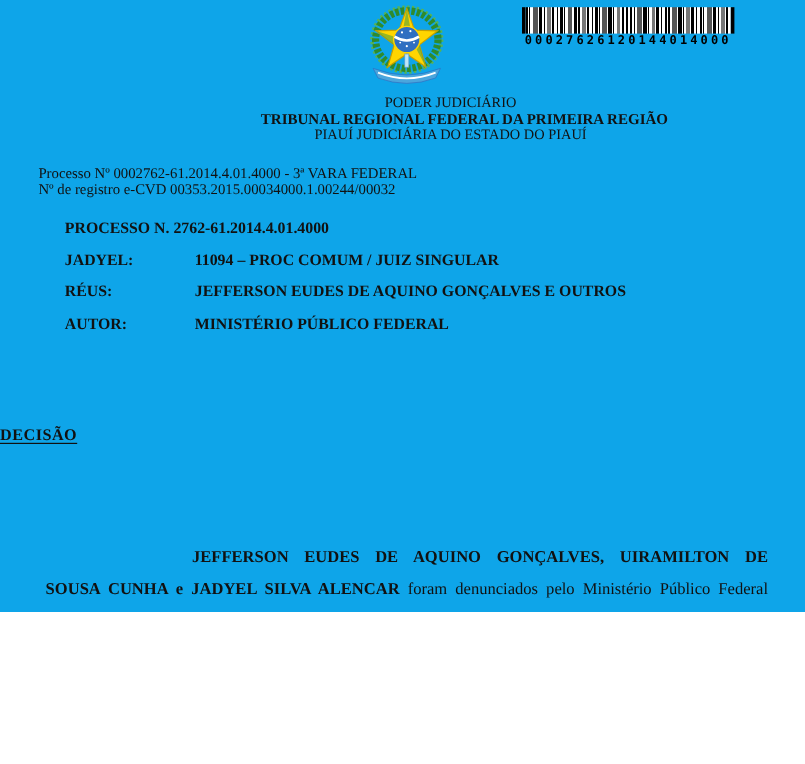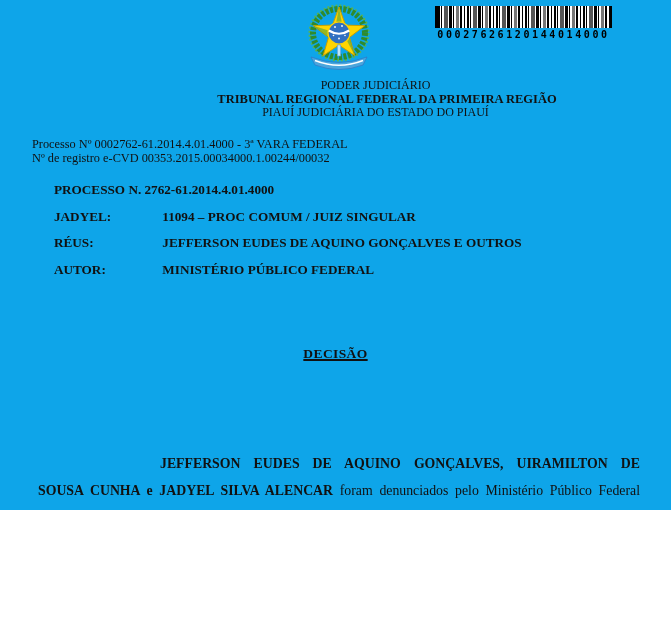--- a/index.html
+++ b/index.html
@@ -55,23 +55,22 @@
   
   .caseblock {
     position: absolute; left: 54px; top: 177px;
     font-weight: bold; font-size: 13.2px;
   }
   .crow { line-height: 26.6px; white-space: nowrap; }
   .clabel { display: inline-block; width: 105px; }
 
   
   .decision {
-    position: absolute; top: 344px; left: 0; width: 100%;
-    text-align: center;
-    text-decoration: underline;
+    position: absolute; top: 354px; left: 0; width: 100%;
+    text-align: left;
   }
   .decision span {
     font-weight: bold; font-size: 13.5px; letter-spacing: 0.4px;
     text-decoration: underline; text-underline-offset: 2px;
   }
 
   
   .bodytext {
     position: absolute; left: 38px; top: 450px; width: 602px;
     margin: 0;

